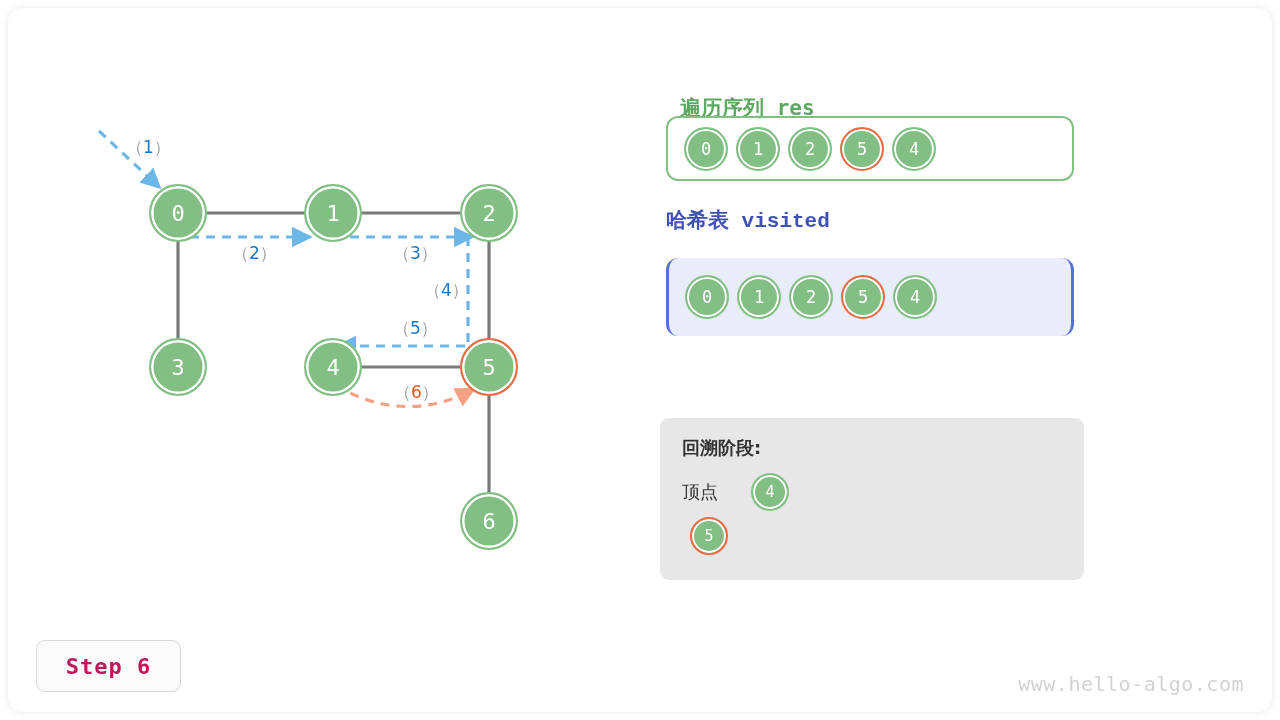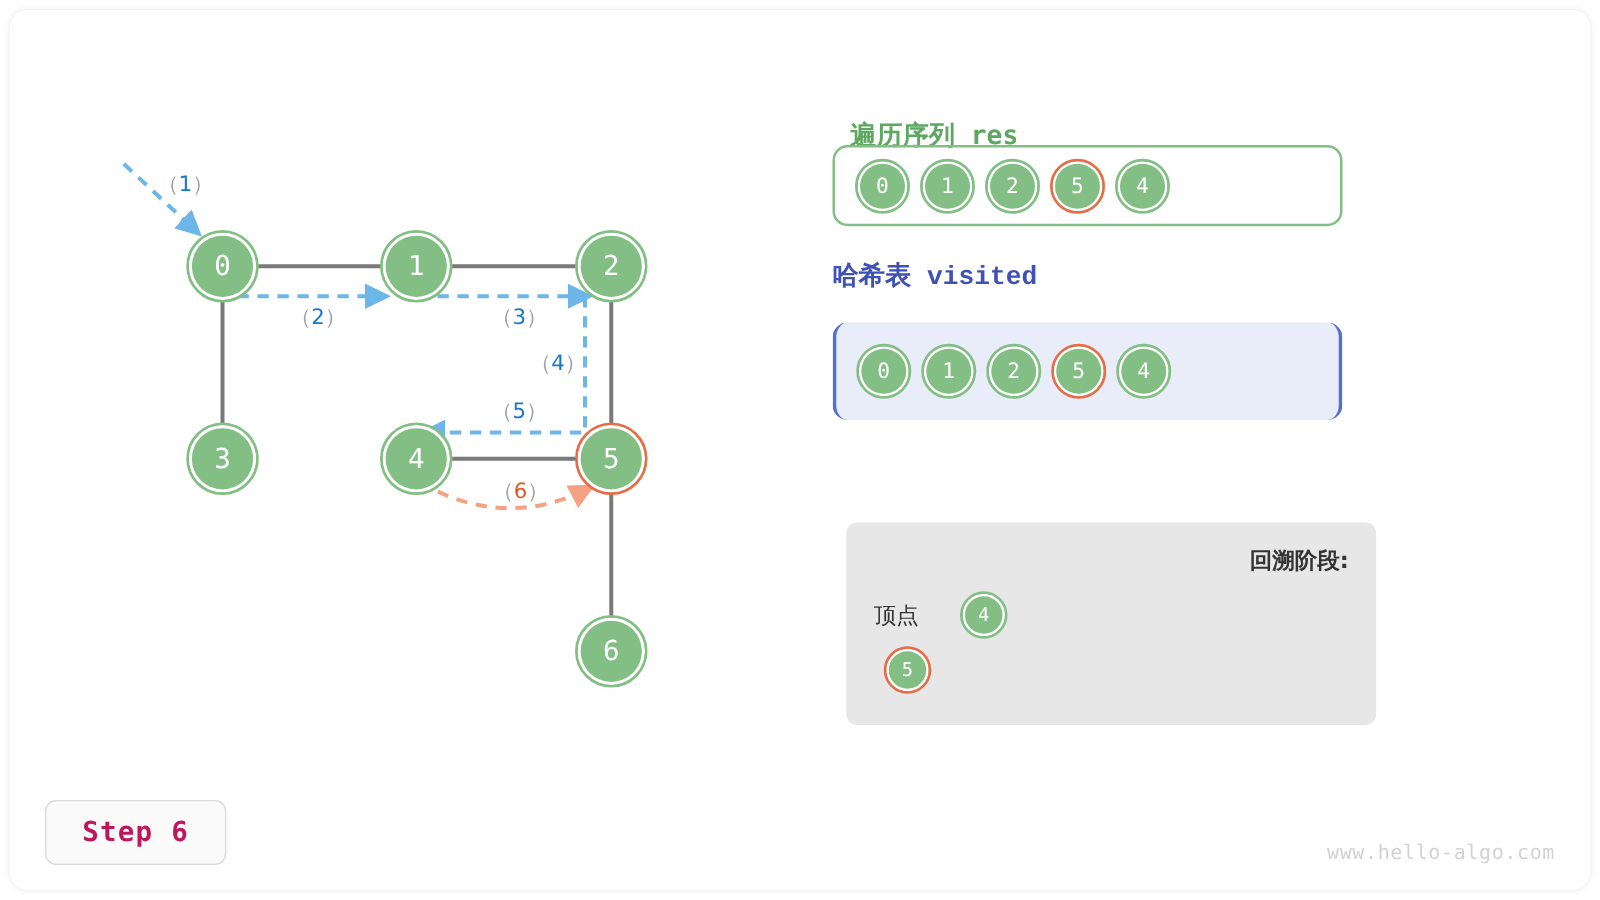--- a/index.html
+++ b/index.html
@@ -146,29 +146,28 @@
     color: #ffffff;
     font-family: "DejaVu Sans Mono", monospace;
     font-size: 17px;
     flex: none;
   }
   .chip.highlight { border-color: #ec6a45; }
 
   
   .info-box {
     position: absolute;
-    left: 17px;
+    left: 0px;
     top: 418px;
     width: 424px;
     height: 162px;
     background: #e7e7e7;
     border-radius: 9px;
     box-sizing: border-box;
     padding: 18px 22px 0 22px;
-    text-align: right;
   }
   .info-head {
     font-family: "DejaVu Sans", sans-serif;
     font-size: 18px;
     font-weight: bold;
     color: #333333;
     margin-bottom: 10px;
   }
   .info-line {
     display: flex;
@@ -217,21 +216,21 @@
     font-size: 22px;
     font-weight: bold;
     color: #be185d;
     letter-spacing: 1px;
   }
   .watermark {
     position: absolute;
     right: 36px;
     top: 672px;
     font-family: "DejaVu Sans Mono", monospace;
-    font-size: 16px;
+    font-size: 20px;
     color: #d2d2d2;
     letter-spacing: 0.5px;
   }
 </style>
 </head>
 <body>
 
 <div id="canvas">
   <div class="card-frame"></div>
 

